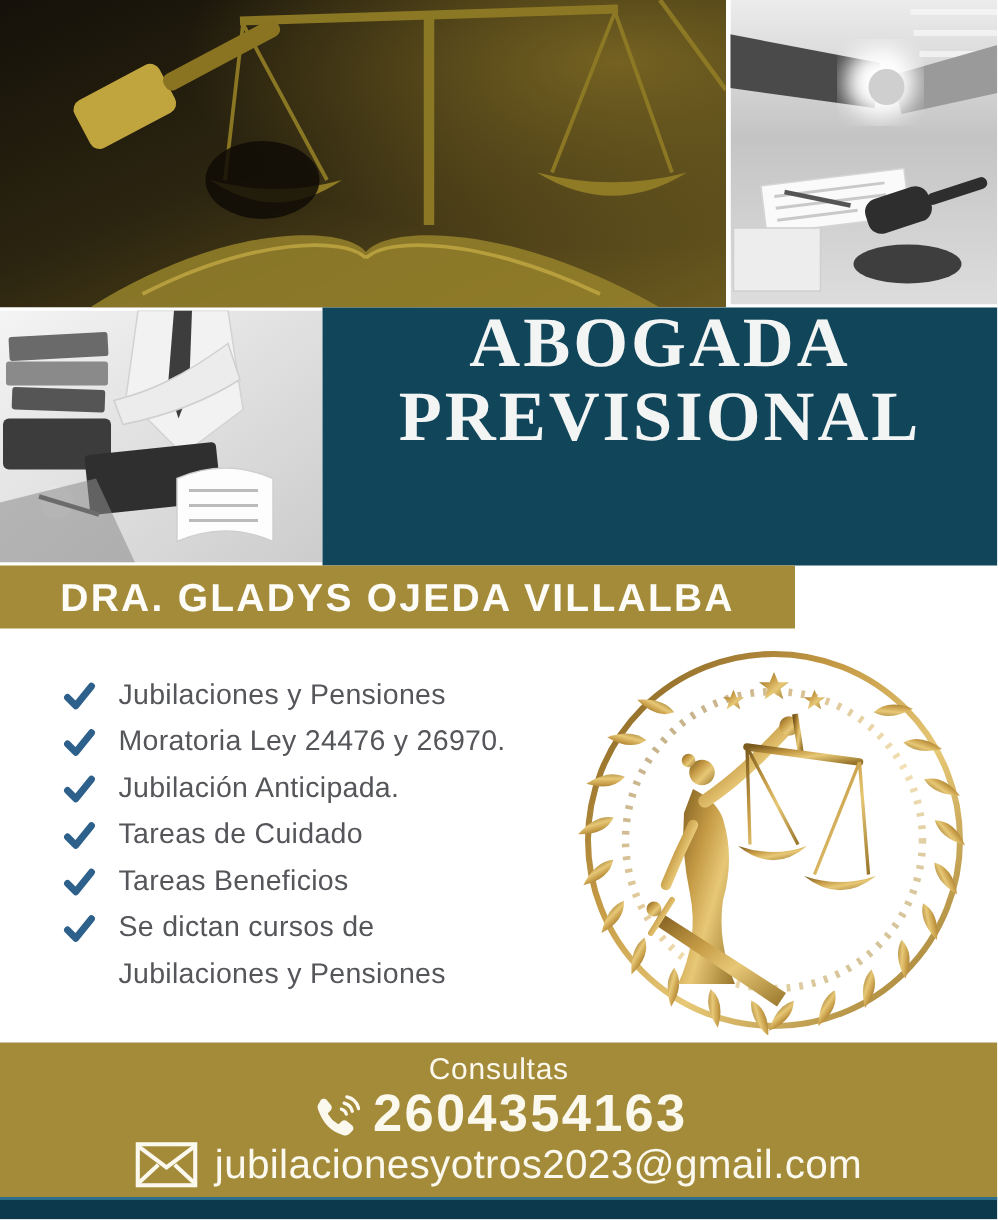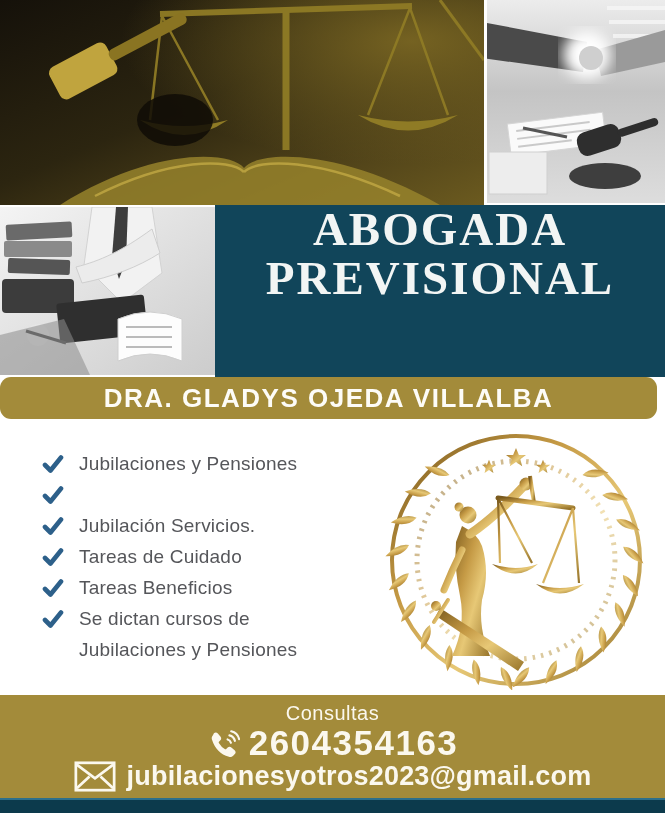--- a/index.html
+++ b/index.html
@@ -10,42 +10,42 @@
   .photo-tl{left:0;top:0;width:484px;height:205px;}
   .photo-tr{left:487px;top:0;width:178px;height:203px;}
   .photo-ml{left:0;top:207px;width:215px;height:168px;}
   .photo-tl svg,.photo-tr svg,.photo-ml svg{display:block;width:100%;height:100%;}
   
   .title-panel{left:215px;top:205px;width:450px;height:172px;background:var(--teal);
                display:flex;flex-direction:column;align-items:center;}
   .title-line{font-family:"Liberation Serif",serif;font-weight:600;color:#f2f5f4;
               font-size:47px;line-height:1.04;letter-spacing:2px;white-space:nowrap;}
   
-  .name-banner{left:0;top:377px;width:657px;height:42px;background:var(--gold);
-               display:flex;align-items:center;justify-content:center;border-radius:11px;}
+  .name-banner{left:0;top:377px;width:530px;height:42px;background:var(--gold);
+               display:flex;align-items:center;justify-content:center;}
   .name-banner span{color:#fdfcf7;font-weight:bold;font-size:26px;letter-spacing:1.5px;white-space:nowrap;}
   
   .services{left:42px;top:453px;display:flex;flex-direction:column;gap:9px;}
   .srow{display:flex;align-items:center;}
   .srow .check{width:22px;height:22px;flex:0 0 22px;margin-right:15px;}
   .srow .check-spacer{width:22px;height:22px;flex:0 0 22px;margin-right:15px;}
   .stext{font-size:19px;color:var(--list-text);letter-spacing:.2px;white-space:nowrap;}
   
   .emblem{left:383px;top:430px;width:266px;height:260px;}
   .emblem svg{display:block;width:100%;height:100%;}
   
   .footer{left:0;top:695px;width:665px;height:103px;background:var(--gold);
           display:flex;flex-direction:column;align-items:center;color:var(--text-light);}
   .consultas{margin-top:7px;font-size:20px;letter-spacing:.5px;}
   .phone-row{display:flex;align-items:flex-end;gap:9px;margin-top:0px;}
   .phone-row svg{width:33px;height:31px;}
   .phone-num{font-size:35px;font-weight:bold;letter-spacing:1.5px;line-height:1.0;}
   .email-row{display:flex;align-items:center;gap:11px;margin-top:1px;}
   .email-row svg{width:42px;height:31px;}
-  .email-text{font-size:27px;letter-spacing:.2px;white-space:nowrap;font-weight:bold;}
+  .email-text{font-size:27px;letter-spacing:.2px;white-space:nowrap;}
   
   .bottom-bar{left:0;top:798px;width:665px;height:15px;background:var(--teal-dark);
               border-top:2px solid var(--teal-line);box-sizing:border-box;}
 </style>
 </head>
 <body>
 
 <div class="flyer">
 
   <div class="abs photo-tl">
@@ -168,26 +168,27 @@
     <div class="srow">
       <svg class="check" viewBox="0 0 22 22">
           <path d="M3 12 L8.5 17.5 L19 4.5" fill="none" stroke="var(--check-blue)" stroke-width="4.6" stroke-linecap="round" stroke-linejoin="round"></path>
         </svg>
       <span class="stext">Jubilaciones y Pensiones</span>
     </div>
     <div class="srow">
       <svg class="check" viewBox="0 0 22 22">
           <path d="M3 12 L8.5 17.5 L19 4.5" fill="none" stroke="var(--check-blue)" stroke-width="4.6" stroke-linecap="round" stroke-linejoin="round"></path>
         </svg>
-    </div>
-    <div class="srow">
-      <svg class="check" viewBox="0 0 22 22">
-          <path d="M3 12 L8.5 17.5 L19 4.5" fill="none" stroke="var(--check-blue)" stroke-width="4.6" stroke-linecap="round" stroke-linejoin="round"></path>
-        </svg>
-      <span class="stext">Jubilación Servicios.</span>
+      <span class="stext">Moratoria Ley 24476 y 26970.</span>
+    </div>
+    <div class="srow">
+      <svg class="check" viewBox="0 0 22 22">
+          <path d="M3 12 L8.5 17.5 L19 4.5" fill="none" stroke="var(--check-blue)" stroke-width="4.6" stroke-linecap="round" stroke-linejoin="round"></path>
+        </svg>
+      <span class="stext">Jubilación Anticipada.</span>
     </div>
     <div class="srow">
       <svg class="check" viewBox="0 0 22 22">
           <path d="M3 12 L8.5 17.5 L19 4.5" fill="none" stroke="var(--check-blue)" stroke-width="4.6" stroke-linecap="round" stroke-linejoin="round"></path>
         </svg>
       <span class="stext">Tareas de Cuidado</span>
     </div>
     <div class="srow">
       <svg class="check" viewBox="0 0 22 22">
           <path d="M3 12 L8.5 17.5 L19 4.5" fill="none" stroke="var(--check-blue)" stroke-width="4.6" stroke-linecap="round" stroke-linejoin="round"></path>

